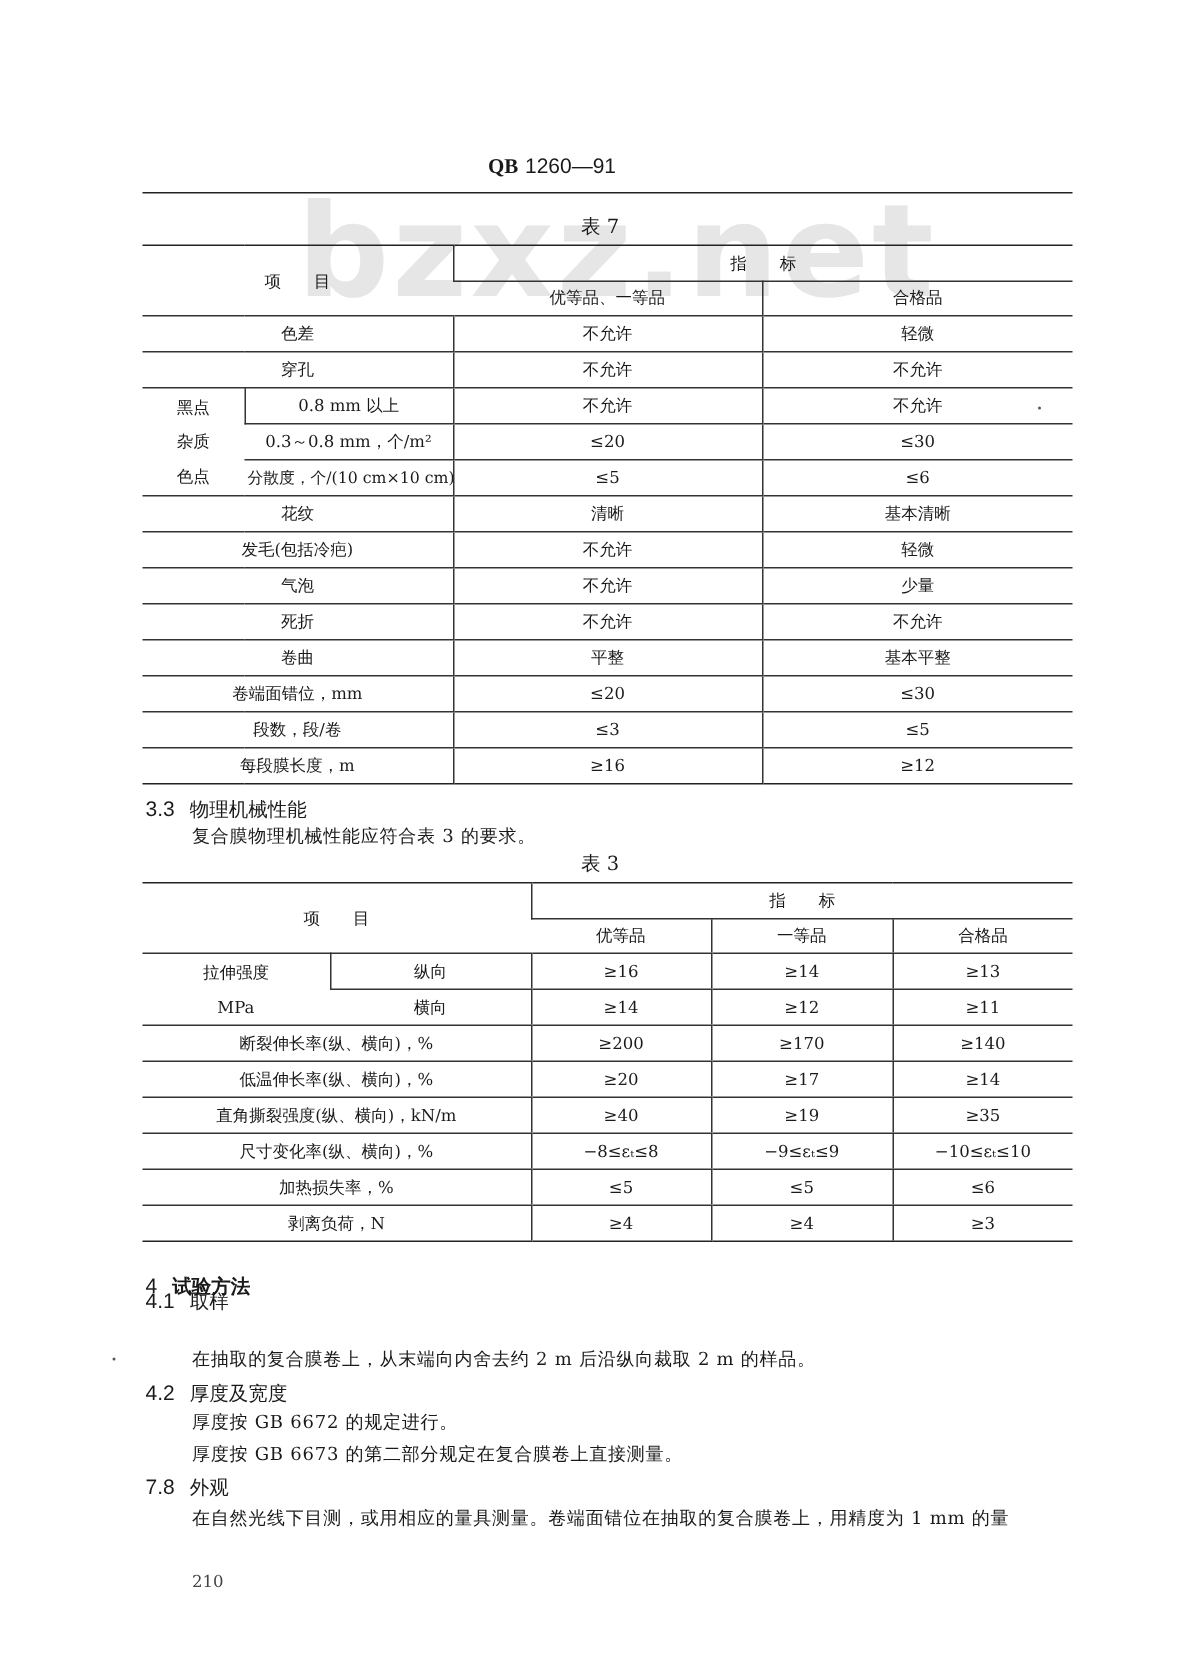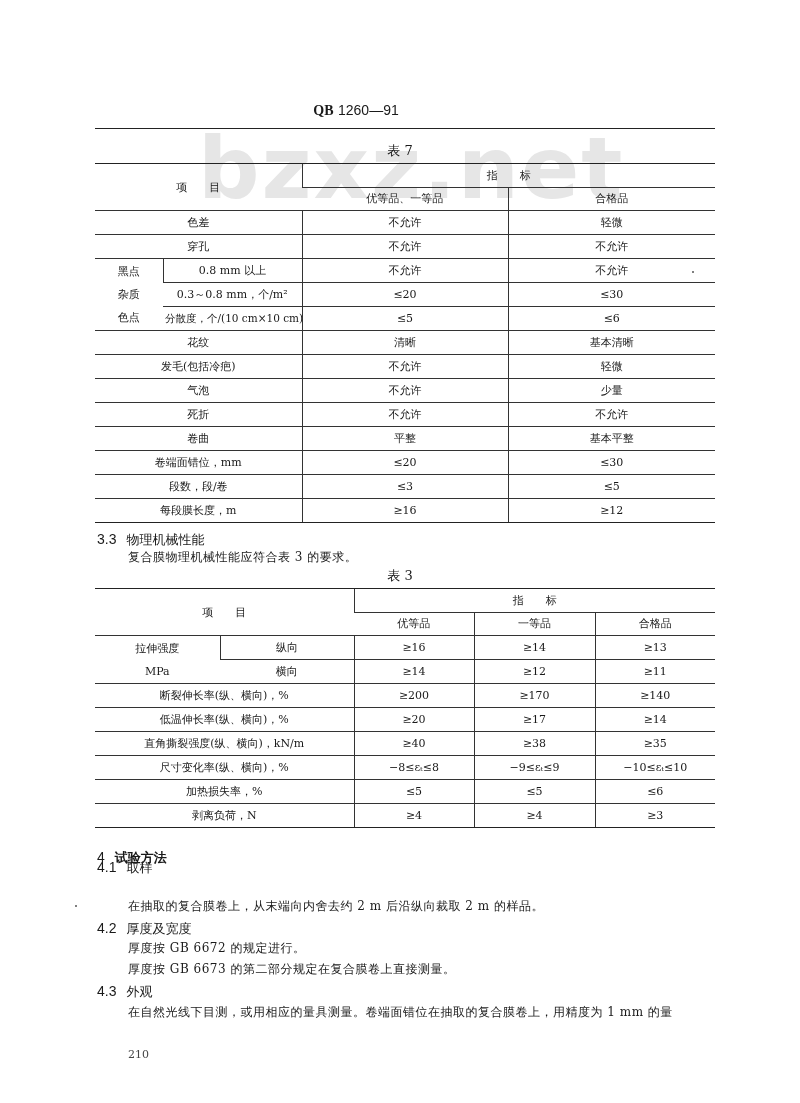--- a/index.html
+++ b/index.html
@@ -6,21 +6,21 @@
   body {
     width: 800px; height: 1103px; background: #ffffff; position: relative; overflow: hidden;
     font-family: "DejaVu Serif", "Liberation Serif", serif; color: #1a1a1a;
   }
   .abs { position: absolute; }
   .watermark {
     position: absolute; left: 198px; top: 128px; width: 360px; height: 80px;
     font-family: "DejaVu Sans", "Liberation Sans", sans-serif; font-weight: bold;
     font-size: 86px; line-height: 80px; color: #e6e6e6; letter-spacing: 2px; z-index: 0;
   }
-  .std-header { left: 4px; width: 704px; top: 102px; text-align: center; font-size: 14px; z-index: 2; }
+  .std-header { left: 16px; width: 704px; top: 102px; text-align: center; font-size: 14px; z-index: 2; }
   .std-header b { font-family: "Liberation Serif", serif; font-weight: bold; }
   .std-header span { font-family: "Liberation Sans", sans-serif; }
   .hrule { left: 95px; width: 620px; top: 128px; height: 0; border-top: 1.5px solid #222; z-index: 2; }
   .caption { left: 0; width: 800px; text-align: center; font-size: 13px; z-index: 2; }
   table.grid {
     position: absolute; left: 95px; width: 620px; border-collapse: collapse; table-layout: fixed;
     font-size: 11px; z-index: 2;
   }
   table.grid td {
     border-bottom: 1px solid #333; border-left: 1px solid #333; text-align: center; vertical-align: middle;
@@ -188,21 +188,21 @@
   </tr>
   <tr>
     <td colspan="2">低温伸长率(纵、横向)，%</td>
     <td>≥20</td>
     <td>≥17</td>
     <td>≥14</td>
   </tr>
   <tr>
     <td colspan="2">直角撕裂强度(纵、横向)，kN/m</td>
     <td>≥40</td>
-    <td>≥38</td>
+    <td>≥19</td>
     <td>≥35</td>
   </tr>
   <tr>
     <td colspan="2">尺寸变化率(纵、横向)，%</td>
     <td>−8≤εₜ≤8</td>
     <td>−9≤εₜ≤9</td>
     <td>−10≤εₜ≤10</td>
   </tr>
   <tr>
     <td colspan="2">加热损失率，%</td>
@@ -228,19 +228,19 @@
 </div>
 <div class="abs para" style="left:128px; top:898px;">在抽取的复合膜卷上，从末端向内舍去约 2 m 后沿纵向裁取 2 m 的样品。</div>
 
 <div class="abs sec" style="left:97px; top:920px;">
   <span class="num">4.2</span><span>厚度及宽度</span>
 </div>
 <div class="abs para" style="left:128px; top:940px;">厚度按 GB 6672 的规定进行。</div>
 <div class="abs para" style="left:128px; top:961px;">厚度按 GB 6673 的第二部分规定在复合膜卷上直接测量。</div>
 
 <div class="abs sec" style="left:97px; top:983px;">
-  <span class="num">4.3</span><span>外观</span>
+  <span class="num">7.8</span><span>外观</span>
 </div>
 <div class="abs para" style="left:128px; top:1004px; white-space:nowrap;">在自然光线下目测，或用相应的量具测量。卷端面错位在抽取的复合膜卷上，用精度为 1 mm 的量</div>
 
 <div class="abs dot" style="left:75px; top:905px;"></div>
 
 <div class="abs pageno">210</div>
 
 </body></html>

